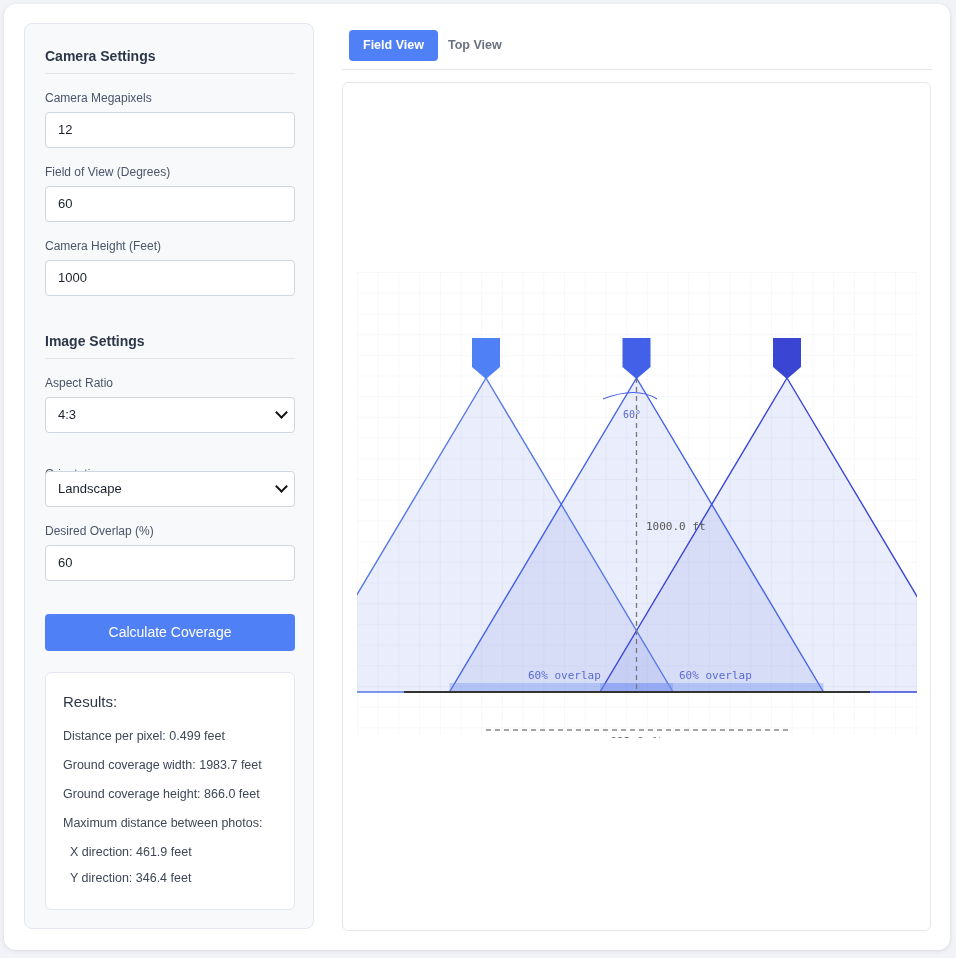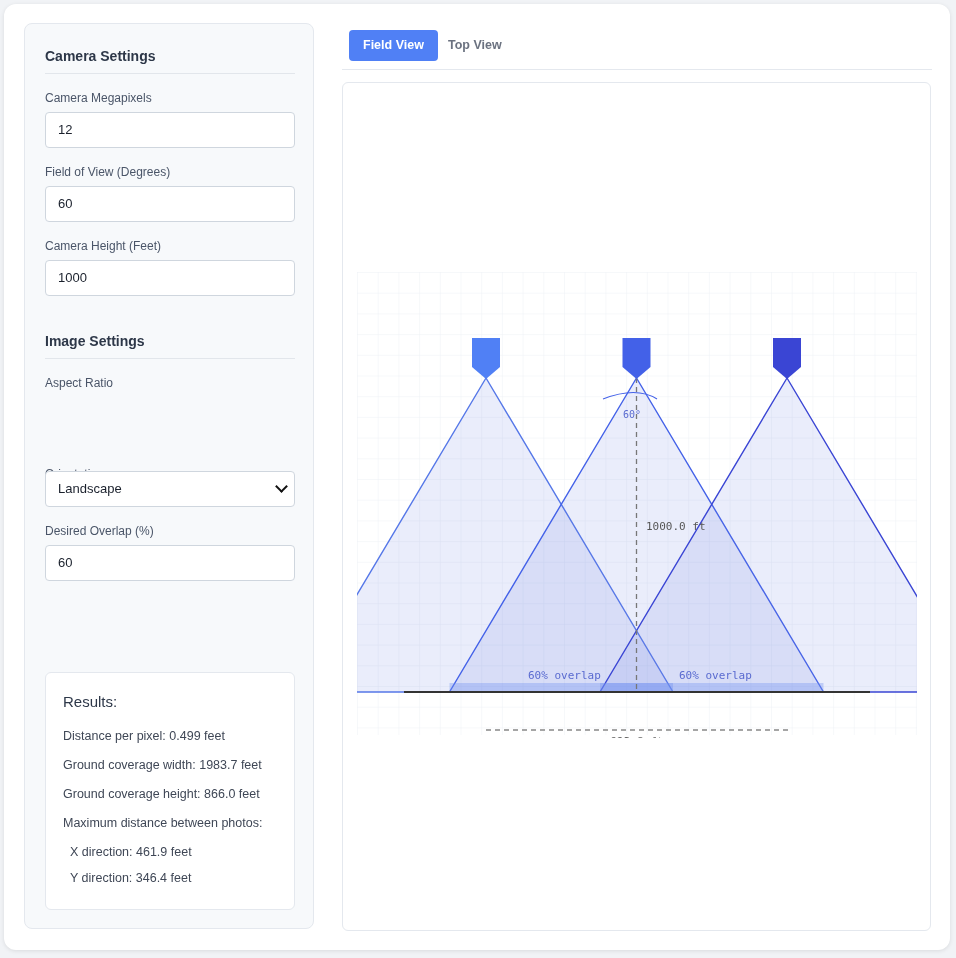--- a/index.html
+++ b/index.html
@@ -78,30 +78,35 @@
 
     <div class="field-label" style="top:141px;">Field of View (Degrees)</div>
     <div class="field" style="top:162px;"><span>60</span></div>
 
     <div class="field-label" style="top:215px;">Camera Height (Feet)</div>
     <div class="field" style="top:236px;"><span>1000</span></div>
 
     <div class="section-title" style="top:309px;">Image Settings</div>
 
     <div class="field-label" style="top:352px;">Aspect Ratio</div>
+    <div class="field select" style="top:373px;">
+      <span>4:3</span>
+      <span class="chev"></span>
+    </div>
 
     <div class="field-label" style="top:443px;">Orientation</div>
     <div class="field select" style="top:447px;">
       <span>Landscape</span>
       <span class="chev"></span>
     </div>
 
     <div class="field-label" style="top:500px;">Desired Overlap (%)</div>
     <div class="field" style="top:521px;"><span>60</span></div>
 
+    <div class="btn-primary">Calculate Coverage</div>
 
     <div class="results">
       <div class="results-title">Results:</div>
       <div class="res-line" style="top:56px;">Distance per pixel: 0.499 feet</div>
       <div class="res-line" style="top:85px;">Ground coverage width: 1983.7 feet</div>
       <div class="res-line" style="top:114px;">Ground coverage height: 866.0 feet</div>
       <div class="res-line" style="top:143px;">Maximum distance between photos:</div>
       <div class="res-line indent" style="top:172px;">X direction: 461.9 feet</div>
       <div class="res-line indent" style="top:198px;">Y direction: 346.4 feet</div>
     </div>

